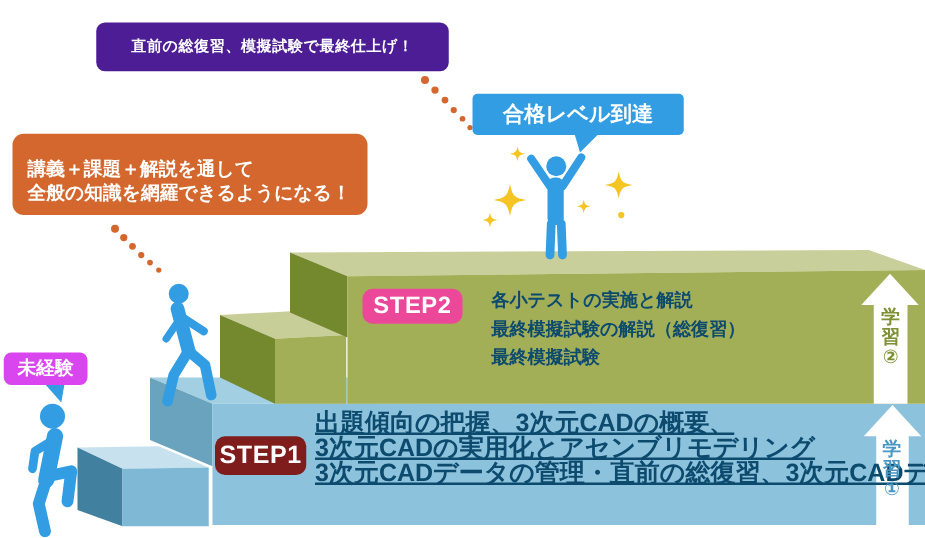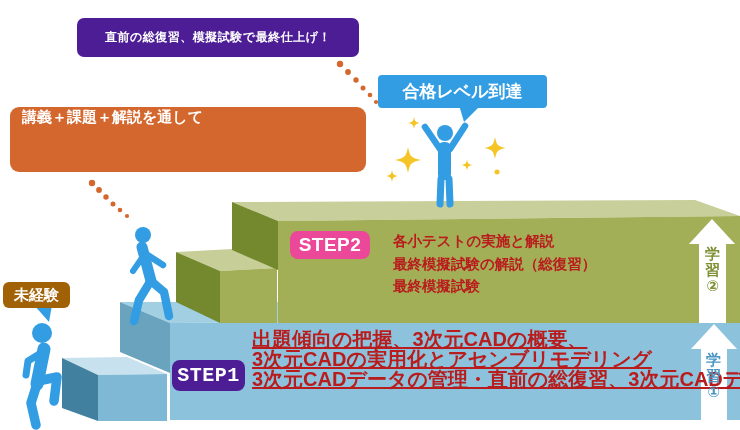--- a/index.html
+++ b/index.html
@@ -3,32 +3,32 @@
 <meta charset="utf-8">
 <style>
   html,body{margin:0;padding:0;background:#fff;}
   .scene{position:relative;width:740px;height:430px;background:#fff;overflow:hidden;
          font-family:"Liberation Sans","DejaVu Sans",sans-serif;}
   .scene svg{position:absolute;left:0;top:0;}
   .abs{position:absolute;box-sizing:border-box;}
   .bubble{color:#fff;font-weight:bold;}
   .bubble-top{left:63px;top:18px;width:282px;height:39px;background:#4c1d95;border-radius:7px;
               font-size:12px;line-height:39px;text-align:center;letter-spacing:.5px;margin-left:14px;}
-  .bubble-lecture{left:10px;top:107px;width:356px;height:65px;background:#D4672D;border-radius:9px;
-              font-size:15px;line-height:19.3px;padding:0 12px;}
+  .bubble-lecture{left:10px;top:107px;width:284px;height:65px;background:#D4672D;border-radius:9px;
+              font-size:15px;line-height:19.3px;padding:19px 12px;}
   .bubble-pass{left:378px;top:75px;width:169px;height:33px;background:#339DE3;border-radius:4px;
               font-size:17px;line-height:33px;text-align:center;}
-  .bubble-beginner{left:3px;top:282px;width:67px;height:26px;background:#a16207;border-radius:6px;
+  .bubble-beginner{left:3px;top:282px;width:67px;height:26px;background:#d946ef;border-radius:6px;
               font-size:15px;line-height:26px;text-align:center;}
   .badge{color:#fff;font-weight:bold;text-align:center;letter-spacing:.5px;}
-  .badge-step1{left:172px;top:360px;width:73px;height:31px;background:#4c1d95;border-radius:8px;
-              font-size:20px;line-height:31px;font-family:Liberation Mono, monospace;}
+  .badge-step1{left:172px;top:349px;width:73px;height:31px;background:#7f1d1d;border-radius:8px;
+              font-size:20px;line-height:31px;}
   .badge-step2{left:290px;top:231px;width:80px;height:28px;background:#ec4899;border-radius:8px;
               font-size:19px;line-height:28px;}
-  .items{color:#b91c1c;font-weight:bold;white-space:nowrap;}
+  .items{color:#0c4a6e;font-weight:bold;white-space:nowrap;}
   .items-step2{left:393px;top:230px;font-size:14.5px;line-height:22.5px;}
   .items-step1{left:252px;top:329px;font-size:20px;line-height:20px;text-decoration:underline;}
   .vlabel{width:21px;text-align:center;font-weight:bold;}
   .vlabel div{font-size:15px;line-height:16px;}
   .vlabel-2{left:702px;top:246px;color:#7E9034;}
   .vlabel-1{left:703px;top:352px;color:#4A97C4;}
 </style>
 </head>
 <body>
 
@@ -108,20 +108,21 @@
       <path transform="translate(495,148) scale(11)" d="M0,-1 C0.15,-0.25 0.25,-0.15 1,0 C0.25,0.15 0.15,0.25 0,1 C-0.15,0.25 -0.25,0.15 -1,0 C-0.25,-0.15 -0.15,-0.25 0,-1 Z"></path>
       <path transform="translate(467,165) scale(5.5)" d="M0,-1 C0.15,-0.25 0.25,-0.15 1,0 C0.25,0.15 0.15,0.25 0,1 C-0.15,0.25 -0.25,0.15 -1,0 C-0.25,-0.15 -0.15,-0.25 0,-1 Z"></path>
       <circle cx="497" cy="172" r="2.5"></circle>
     </g>
   </svg>
 
   <div class="abs bubble bubble-top">直前の総復習、模擬試験で最終仕上げ！</div>
 
   <div class="abs bubble bubble-lecture">
     <div>講義＋課題＋解説を通して</div>
+    <div>全般の知識を網羅できるようになる！</div>
   </div>
 
   <div class="abs bubble bubble-pass">合格レベル到達</div>
 
   <div class="abs bubble bubble-beginner">未経験</div>
 
   <div class="abs badge badge-step1">STEP1</div>
   <div class="abs badge badge-step2">STEP2</div>
 
   <div class="abs items items-step2">

